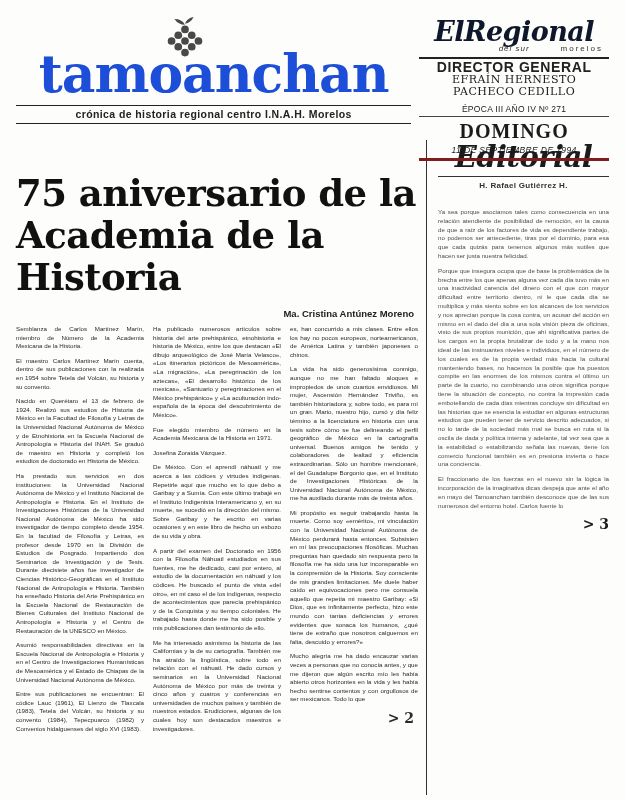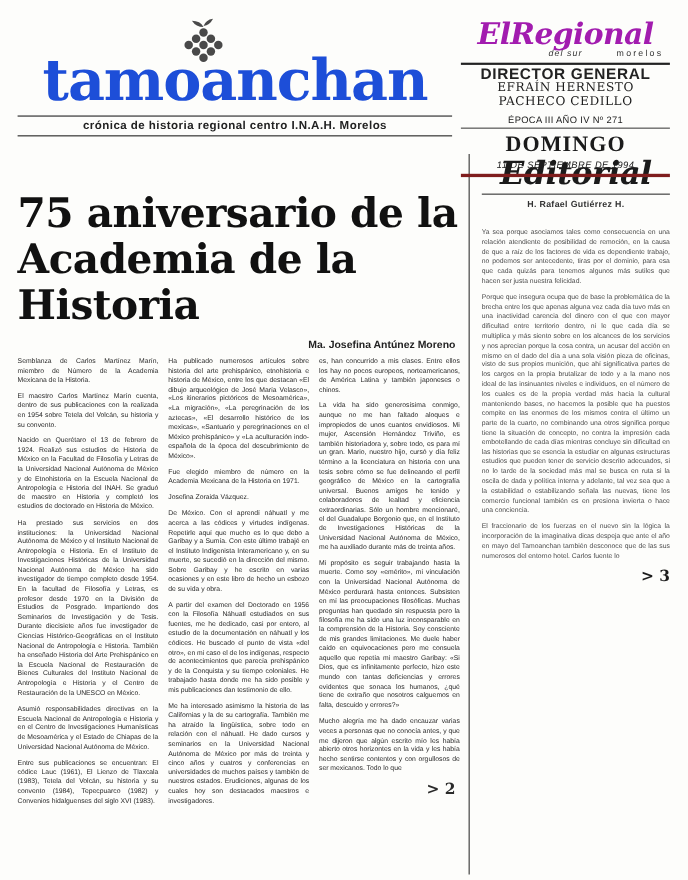--- a/index.html
+++ b/index.html
@@ -62,21 +62,21 @@
     margin-left:8px;
     text-align:center;
     padding-top:4px;
   }
   .elreg{
     font-family:"DejaVu Serif", serif;
     font-style:italic;
     font-weight:bold;
     font-size:27px;
     line-height:28px;
-    color:#a21caf;
+    color:#0f172a;
     letter-spacing:-.5px;
   }
   .elreg-sub{
     font-size:8px;
     letter-spacing:1px;
     margin-top:-2px;
     color:#333;
     font-style:italic;
   }
   .elreg-state{
@@ -254,21 +254,21 @@
       <div class="epoca">ÉPOCA III  AÑO IV  Nº 271</div>
       <div class="domingo">DOMINGO</div>
       <div class="fecha">11 DE SEPTIEMBRE DE 1994</div>
     </div>
   </div>
 
   <div class="content">
 
     <div class="left-col">
       <div class="headline">75 aniversario de la Academia de la Historia</div>
-      <div class="byline">Ma. Josefina Antúnez Moreno</div>
+      <div class="byline">Ma. Cristina Antúnez Moreno</div>
 
       <div class="cols3">
 
         <div class="col">
           <p>Semblanza de Carlos Martínez Marín, miembro de Número de la Academia Mexicana de la Historia.</p>
           <p>El maestro Carlos Martínez Marín cuenta, dentro de sus publicaciones con la realizada en 1954 sobre Tetela del Volcán, su historia y su convento.</p>
           <p>Nacido en Querétaro el 13 de febrero de 1924. Realizó sus estudios de Historia de México en la Facultad de Filosofía y Letras de la Universidad Nacional Autónoma de México y de Etnohistoria en la Escuela Nacional de Antropología e Historia del INAH. Se graduó de maestro en Historia y completó los estudios de doctorado en Historia de México.</p>
           <p>Ha prestado sus servicios en dos instituciones: la Universidad Nacional Autónoma de México y el Instituto Nacional de Antropología e Historia. En el Instituto de Investigaciones Históricas de la Universidad Nacional Autónoma de México ha sido investigador de tiempo completo desde 1954. En la facultad de Filosofía y Letras, es profesor desde 1970 en la División de Estudios de Posgrado. Impartiendo dos Seminarios de Investigación y de Tesis. Durante diecisiete años fue investigador de Ciencias Histórico-Geográficas en el Instituto Nacional de Antropología e Historia. También ha enseñado Historia del Arte Prehispánico en la Escuela Nacional de Restauración de Bienes Culturales del Instituto Nacional de Antropología e Historia y el Centro de Restauración de la UNESCO en México.</p>
           <p>Asumió responsabilidades directivas en la Escuela Nacional de Antropología e Historia y en el Centro de Investigaciones Humanísticas de Mesoamérica y el Estado de Chiapas de la Universidad Nacional Autónoma de México.</p>
           <p>Entre sus publicaciones se encuentran: El códice Lauc (1961), El Lienzo de Tlaxcala (1983), Tetela del Volcán, su historia y su convento (1984), Tepecpuarco (1982) y Convenios hidalguenses del siglo XVI (1983).</p>

